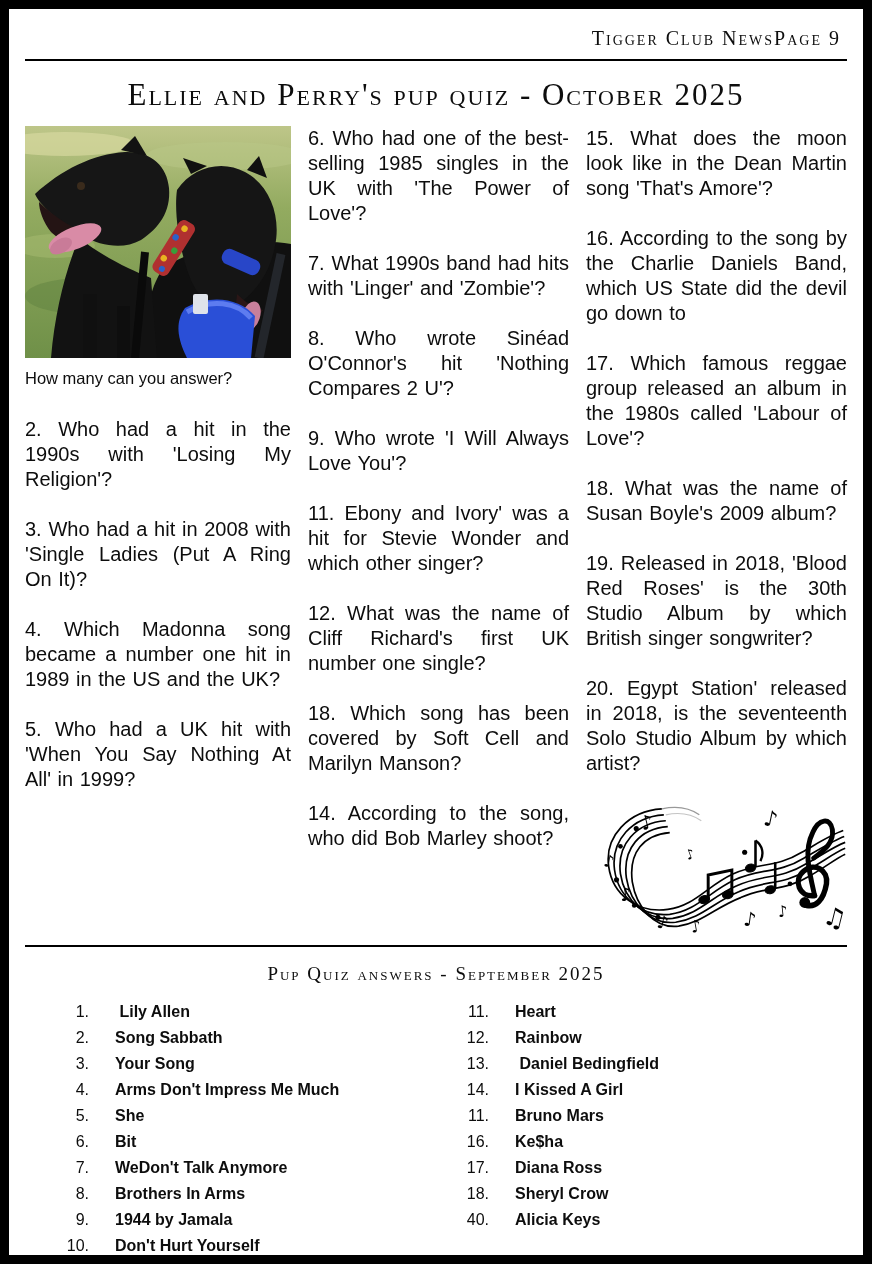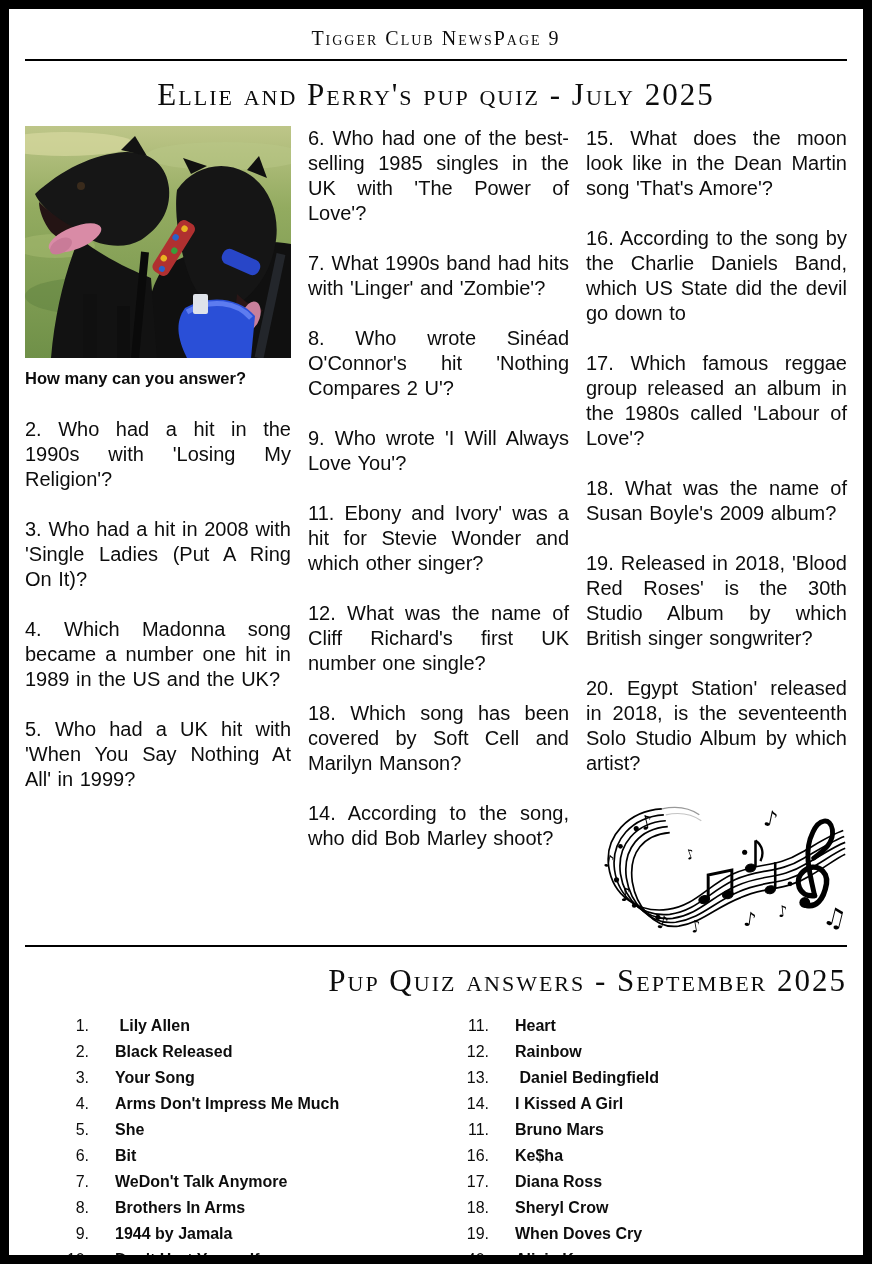--- a/index.html
+++ b/index.html
@@ -9,21 +9,21 @@
     border:9px solid #000;
     font-family:"Liberation Sans", sans-serif;
     color:#0d0d0d;
     overflow:hidden;
     position:relative;
   }
   .page-inner { padding:10px 16px 0 16px; }
 
   
   .masthead {
-    display:flex; justify-content:center; align-items:baseline;
+    display:flex; justify-content:flex-end; align-items:baseline;
     font-family:"Liberation Serif", serif;
     font-variant:small-caps;
     font-size:20px; letter-spacing:2px;
     padding:8px 6px 0 6px;
   }
   .header-rule { border:none; border-top:2px solid #000; margin-top:9px; }
 
   
   .quiz-title {
     text-align:center;
@@ -43,33 +43,33 @@
   }
   .q {
     text-align:justify;
     font-size:20px; line-height:25px;
     margin-bottom:25px;
     word-spacing:1px;
   }
   .photo-wrap { width:266px; }
   .photo-wrap svg { display:block; }
   .photo-caption {
-    font-weight:bold; font-size:16.5px;
+    font-weight:normal; font-size:16.5px;
     margin:11px 0 29px 0;
   }
   .music-wrap { margin-top:16px; display:flex; justify-content:flex-end; }
 
   
   .section-rule { border:none; border-top:2px solid #000; margin:6px 0 0 0; }
   .answers-title {
-    text-align:right;
+    text-align:center;
     font-family:"Liberation Serif", serif;
     font-variant:small-caps;
     font-weight:normal;
-    font-size:31px; letter-spacing:2px;
+    font-size:19px; letter-spacing:2px;
     margin:16px 0 14px 0;
   }
   .answers-grid {
     display:grid; grid-template-columns:1fr 1fr;
     column-gap:10px;
     padding:0 8px;
   }
   .ans-row {
     display:grid; grid-template-columns:56px 1fr;
     column-gap:26px;
@@ -83,21 +83,21 @@
 <body>
 
 <div class="page-inner">
 
   <div class="masthead">
     <span>Tigger Club News</span>
     <span>Page 9</span>
   </div>
   <hr class="header-rule">
 
-  <h1 class="quiz-title">Ellie and Perry's pup quiz - July 2025</h1>
+  <h1 class="quiz-title">Ellie and Perry's pup quiz - October 2025</h1>
 
   <div class="quiz-grid">
 
     <div>
       <div class="photo-wrap">
         <svg width="266" height="232" viewBox="0 0 266 232">
           <defs>
             <linearGradient id="grass" x1="0" y1="0" x2="0" y2="1">
               <stop offset="0" stop-color="#bec689"></stop>
               <stop offset="0.35" stop-color="#93ab60"></stop>
@@ -241,21 +241,21 @@
   <h2 class="answers-title">Pup Quiz answers - September 2025</h2>
 
   <div class="answers-grid">
     <div class="ans-col-left">
       <div class="ans-row">
           <span class="ans-num">1.</span>
           <span class="ans-text"> Lily Allen</span>
         </div>
       <div class="ans-row">
           <span class="ans-num">2.</span>
-          <span class="ans-text">Black Released</span>
+          <span class="ans-text">Song Sabbath</span>
         </div>
       <div class="ans-row">
           <span class="ans-num">3.</span>
           <span class="ans-text">Your Song</span>
         </div>
       <div class="ans-row">
           <span class="ans-num">4.</span>
           <span class="ans-text">Arms Don't Impress Me Much</span>
         </div>
       <div class="ans-row">
@@ -310,23 +310,19 @@
         </div>
       <div class="ans-row">
           <span class="ans-num">17.</span>
           <span class="ans-text">Diana Ross</span>
         </div>
       <div class="ans-row">
           <span class="ans-num">18.</span>
           <span class="ans-text">Sheryl Crow</span>
         </div>
       <div class="ans-row">
-          <span class="ans-num">19.</span>
-          <span class="ans-text">When Doves Cry</span>
-        </div>
-      <div class="ans-row">
           <span class="ans-num">40.</span>
           <span class="ans-text">Alicia Keys</span>
         </div>
     </div>
   </div>
 
 </div>
 
 </body></html>

